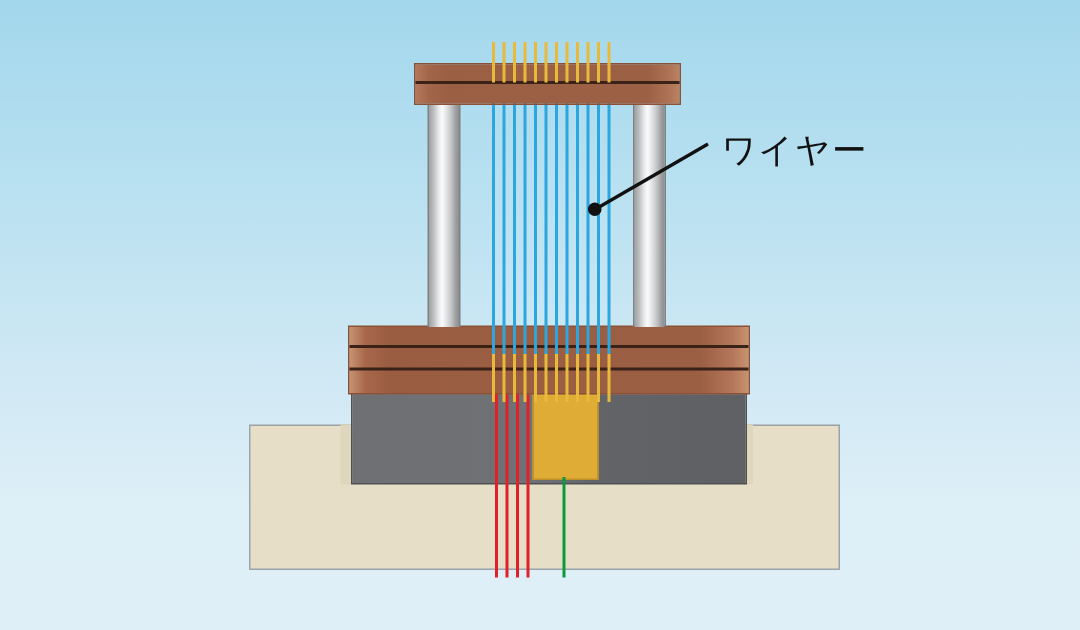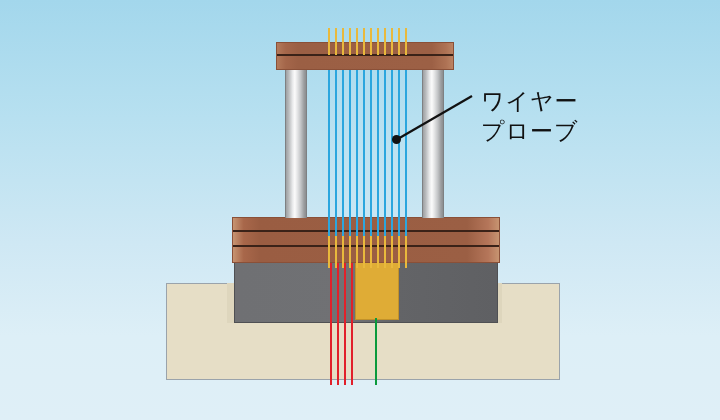--- a/index.html
+++ b/index.html
@@ -237,16 +237,15 @@
       <div class="wire wire-yellow" style="left: 405px; top: 28px; height: 27px;"></div>
     </div>
 
   <svg class="leader-svg">
     <line id="leader-line-el" x1="396" y1="140" x2="472" y2="96" stroke="#111111" stroke-width="2.2"></line>
   </svg>
   <div class="leader-dot"></div>
 
   <div class="annotation-label">
     <div>ワイヤー</div>
-    <div>プローブ</div>
   </div>
 
 </div>
 
 </body></html>

